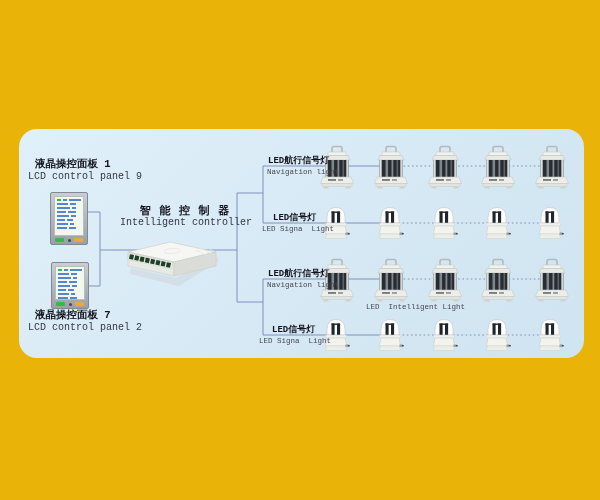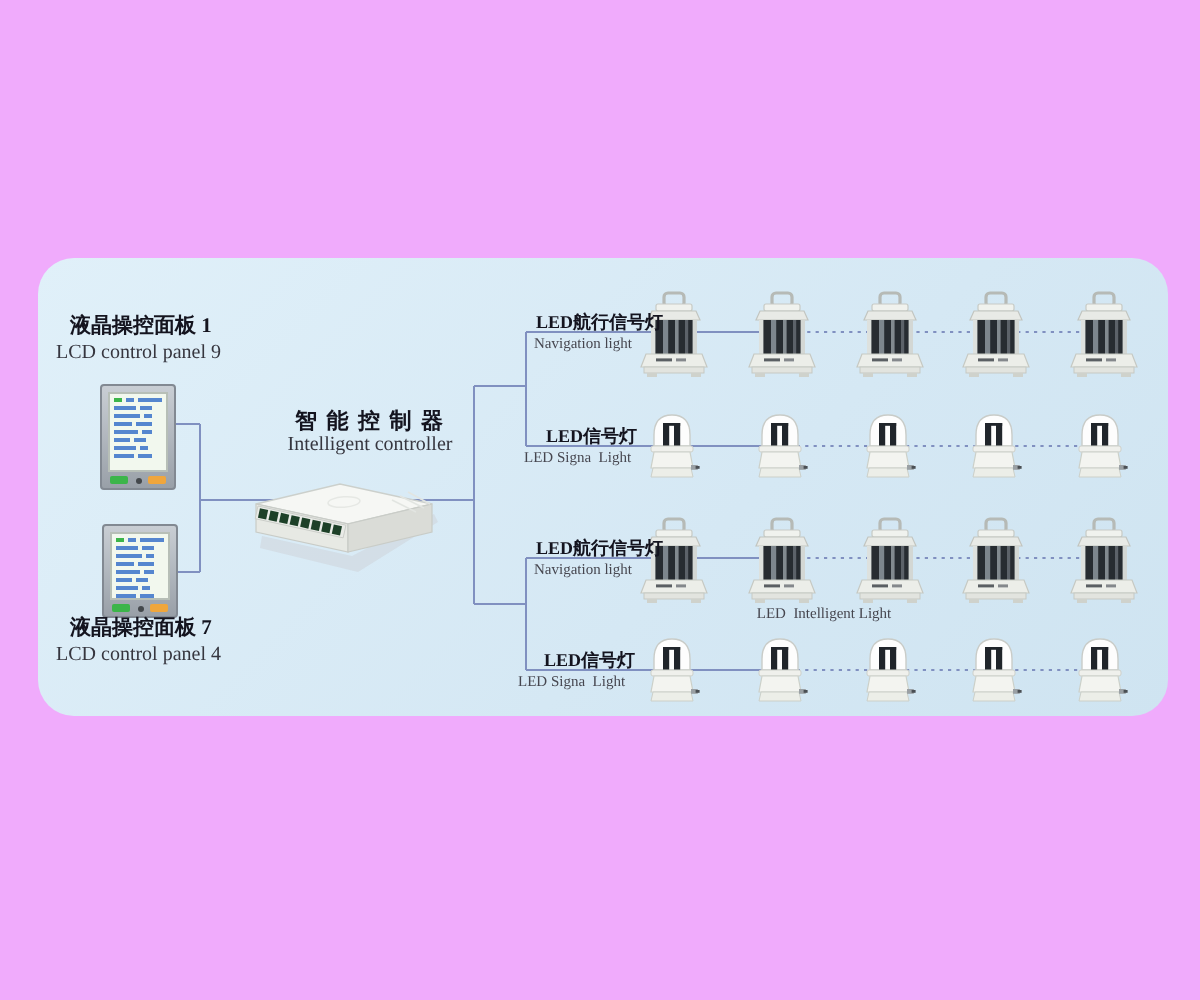--- a/index.html
+++ b/index.html
@@ -1,17 +1,17 @@
 <!DOCTYPE html>
 <html><head>
 <meta charset="utf-8">
 <style>
   html,body{margin:0;padding:0;background:#fff;}
-  .canvas{position:relative;width:600px;height:500px;background:#f0abfc;overflow:hidden;
-          font-family:Liberation Serif, serif;}
+  .canvas{position:relative;width:600px;height:500px;background:#eab308;overflow:hidden;
+          font-family:Liberation Mono, monospace;}
   .board{position:absolute;left:19px;top:129px;width:565px;height:229px;border-radius:18px;
          background:linear-gradient(135deg,#e0f0f9 0%,#d5e8f4 60%,#cfe4f1 100%);}
   .lines-svg{position:absolute;left:0;top:0;width:600px;height:500px;z-index:1;pointer-events:none;}
   .devices{position:absolute;left:0;top:0;width:600px;height:500px;z-index:2;pointer-events:none;}
   .labels{position:absolute;left:0;top:0;width:600px;height:500px;z-index:3;pointer-events:none;}
   .lbl{position:absolute;line-height:1.15;white-space:pre;}
   .zh{font-weight:bold;color:#14141f;}
   .en{color:#36363f;}
   .heading{font-size:10.5px;}
   .heading-en{font-size:10px;}
@@ -490,21 +490,21 @@
       <rect x="23.5" y="28.5" width="3.4" height="2.4" fill="#9aa0a4"></rect>
       <rect x="25.8" y="29" width="2" height="1.4" fill="#4a4f54"></rect>
     </svg>
   </div>
     </div>
 
   <div class="labels">
     <div class="lbl zh heading" style="left:35px;top:158px">液晶操控面板 1</div>
     <div class="lbl en heading-en" style="left:28px;top:171px">LCD control panel 9</div>
     <div class="lbl zh heading" style="left:35px;top:309px">液晶操控面板 7</div>
-    <div class="lbl en heading-en" style="left:28px;top:322px">LCD control panel 4</div>
+    <div class="lbl en heading-en" style="left:28px;top:322px">LCD control panel 2</div>
 
     <div class="lbl zh ctl-zh" style="left:120px;top:205px">智 能 控 制 器</div>
     <div class="lbl en ctl-en" style="left:120px;top:217px">Intelligent controller</div>
 
     <div class="lbl zh row-zh" style="left:268px;top:156px">LED航行信号灯</div>
     <div class="lbl en row-en" style="left:267px;top:168px">Navigation light</div>
 
     <div class="lbl zh row-zh" style="left:273px;top:213px">LED信号灯</div>
     <div class="lbl en row-en" style="left:262px;top:225px">LED Signa  Light</div>
 

